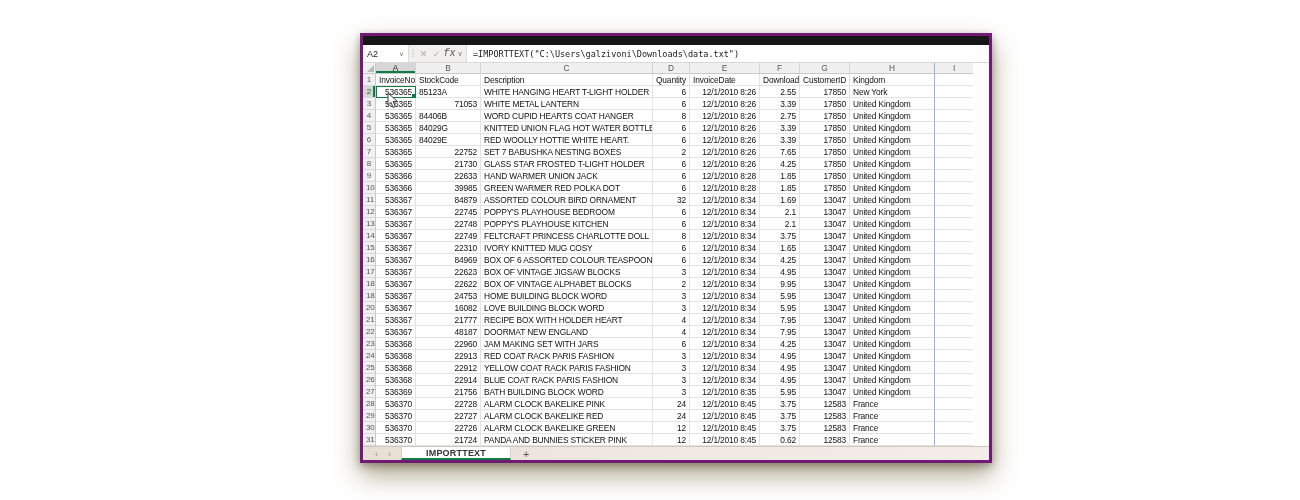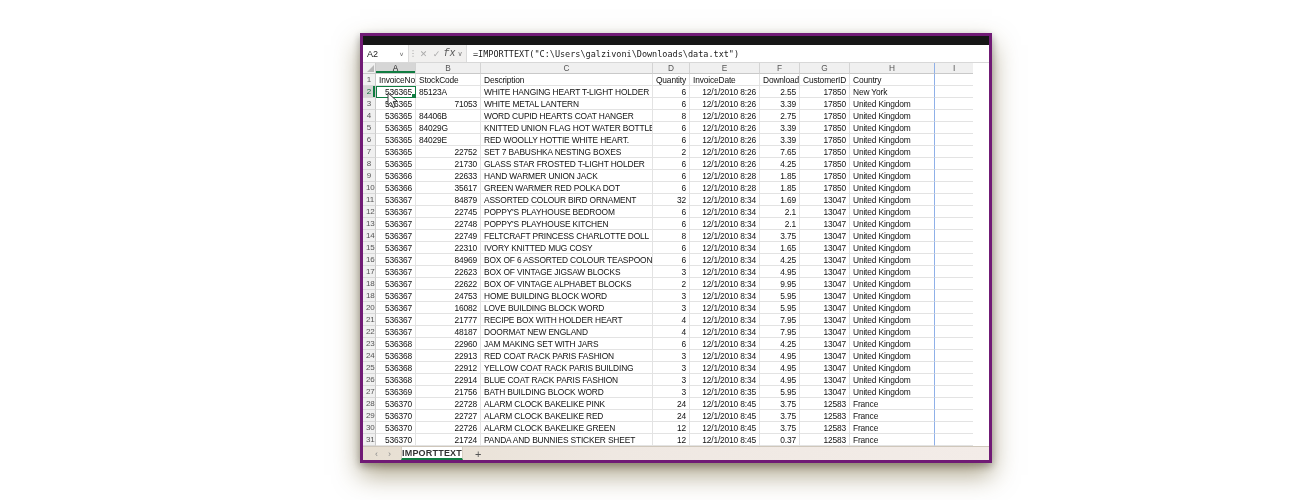--- a/index.html
+++ b/index.html
@@ -76,21 +76,21 @@
     background:#107C41; border:1px solid #fff; z-index:4; }
 
   
   .pointer { position:absolute; left:24px; top:30px; z-index:9; pointer-events:none; }
 
   
   .tabbar { height:14px; flex:0 0 auto; background:linear-gradient(to right,#e7dfd2,#efe8e2 40%,#f3ece8);
     border-top:1px solid #cfc7bb; display:flex; align-items:stretch; font-size:9px; color:#555; }
   .tab-nav { display:flex; align-items:center; gap:10px; padding:0 10px 0 12px; color:#8a8a8a; font-size:9px; }
   .tab-nav span { cursor:default; }
-  .sheet-tab { background:#fff; display:flex; align-items:center; padding:0 0;
+  .sheet-tab { background:#fff; display:flex; align-items:center; padding:0 24px;
     font-size:9px; font-weight:700; color:#333; letter-spacing:.2px;
     border-bottom:2px solid #107C41; border-left:1px solid #d8d0c4; border-right:1px solid #d8d0c4; }
   .add-tab { display:flex; align-items:center; padding:0 12px; color:#555; font-size:11px; }
 </style>
 </head>
 <body>
 
 <svg class="swirls" width="1300" height="500" viewBox="0 0 1300 500">
   <defs>
       <filter id="b" x="-30%" y="-30%" width="160%" height="160%">
@@ -142,21 +142,21 @@
     <div id="rows-host">
         <div class="grid-row">
           <div class="gut w-gut">1</div>
           <div class="cell w-A al-l">InvoiceNo</div>
           <div class="cell w-B al-l">StockCode</div>
           <div class="cell w-C al-l">Description</div>
           <div class="cell w-D al-l">Quantity</div>
           <div class="cell w-E al-l">InvoiceDate</div>
           <div class="cell w-F al-l">Downloads</div>
           <div class="cell w-G al-l">CustomerID</div>
-          <div class="cell w-H al-l blue-right">Country</div>
+          <div class="cell w-H al-l blue-right">Kingdom</div>
           <div class="cell w-I al-l"></div>
         </div>
         <div class="grid-row">
           <div class="gut w-gut sel">2</div>
           <div class="cell w-A al-r selected">536365</div>
           <div class="cell w-B al-l">85123A</div>
           <div class="cell w-C al-l">WHITE HANGING HEART T-LIGHT HOLDER</div>
           <div class="cell w-D al-r">6</div>
           <div class="cell w-E al-r">12/1/2010 8:26</div>
           <div class="cell w-F al-r">2.55</div>
@@ -244,21 +244,21 @@
           <div class="cell w-D al-r">6</div>
           <div class="cell w-E al-r">12/1/2010 8:28</div>
           <div class="cell w-F al-r">1.85</div>
           <div class="cell w-G al-r">17850</div>
           <div class="cell w-H al-l blue-right">United Kingdom</div>
           <div class="cell w-I al-l"></div>
         </div>
         <div class="grid-row">
           <div class="gut w-gut">10</div>
           <div class="cell w-A al-r">536366</div>
-          <div class="cell w-B al-r">35617</div>
+          <div class="cell w-B al-r">39985</div>
           <div class="cell w-C al-l">GREEN WARMER RED POLKA DOT</div>
           <div class="cell w-D al-r">6</div>
           <div class="cell w-E al-r">12/1/2010 8:28</div>
           <div class="cell w-F al-r">1.85</div>
           <div class="cell w-G al-r">17850</div>
           <div class="cell w-H al-l blue-right">United Kingdom</div>
           <div class="cell w-I al-l"></div>
         </div>
         <div class="grid-row">
           <div class="gut w-gut">11</div>
@@ -425,21 +425,21 @@
           <div class="cell w-E al-r">12/1/2010 8:34</div>
           <div class="cell w-F al-r">4.95</div>
           <div class="cell w-G al-r">13047</div>
           <div class="cell w-H al-l blue-right">United Kingdom</div>
           <div class="cell w-I al-l"></div>
         </div>
         <div class="grid-row">
           <div class="gut w-gut">25</div>
           <div class="cell w-A al-r">536368</div>
           <div class="cell w-B al-r">22912</div>
-          <div class="cell w-C al-l">YELLOW COAT RACK PARIS BUILDING</div>
+          <div class="cell w-C al-l">YELLOW COAT RACK PARIS FASHION</div>
           <div class="cell w-D al-r">3</div>
           <div class="cell w-E al-r">12/1/2010 8:34</div>
           <div class="cell w-F al-r">4.95</div>
           <div class="cell w-G al-r">13047</div>
           <div class="cell w-H al-l blue-right">United Kingdom</div>
           <div class="cell w-I al-l"></div>
         </div>
         <div class="grid-row">
           <div class="gut w-gut">26</div>
           <div class="cell w-A al-r">536368</div>
@@ -497,24 +497,24 @@
           <div class="cell w-E al-r">12/1/2010 8:45</div>
           <div class="cell w-F al-r">3.75</div>
           <div class="cell w-G al-r">12583</div>
           <div class="cell w-H al-l blue-right">France</div>
           <div class="cell w-I al-l"></div>
         </div>
         <div class="grid-row">
           <div class="gut w-gut">31</div>
           <div class="cell w-A al-r">536370</div>
           <div class="cell w-B al-r">21724</div>
-          <div class="cell w-C al-l">PANDA AND BUNNIES STICKER SHEET</div>
+          <div class="cell w-C al-l">PANDA AND BUNNIES STICKER PINK</div>
           <div class="cell w-D al-r">12</div>
           <div class="cell w-E al-r">12/1/2010 8:45</div>
-          <div class="cell w-F al-r">0.37</div>
+          <div class="cell w-F al-r">0.62</div>
           <div class="cell w-G al-r">12583</div>
           <div class="cell w-H al-l blue-right">France</div>
           <div class="cell w-I al-l"></div>
         </div>
       </div>
     <svg class="pointer" width="12" height="16" viewBox="0 0 12 16">
       <path d="M1,0 L1,12 L4,9.4 L6,14.5 L8.2,13.5 L6.2,8.6 L10.4,8.4 Z" fill="#fff" stroke="#3a3a3a" stroke-width="1"></path>
     </svg>
   </div>
 

